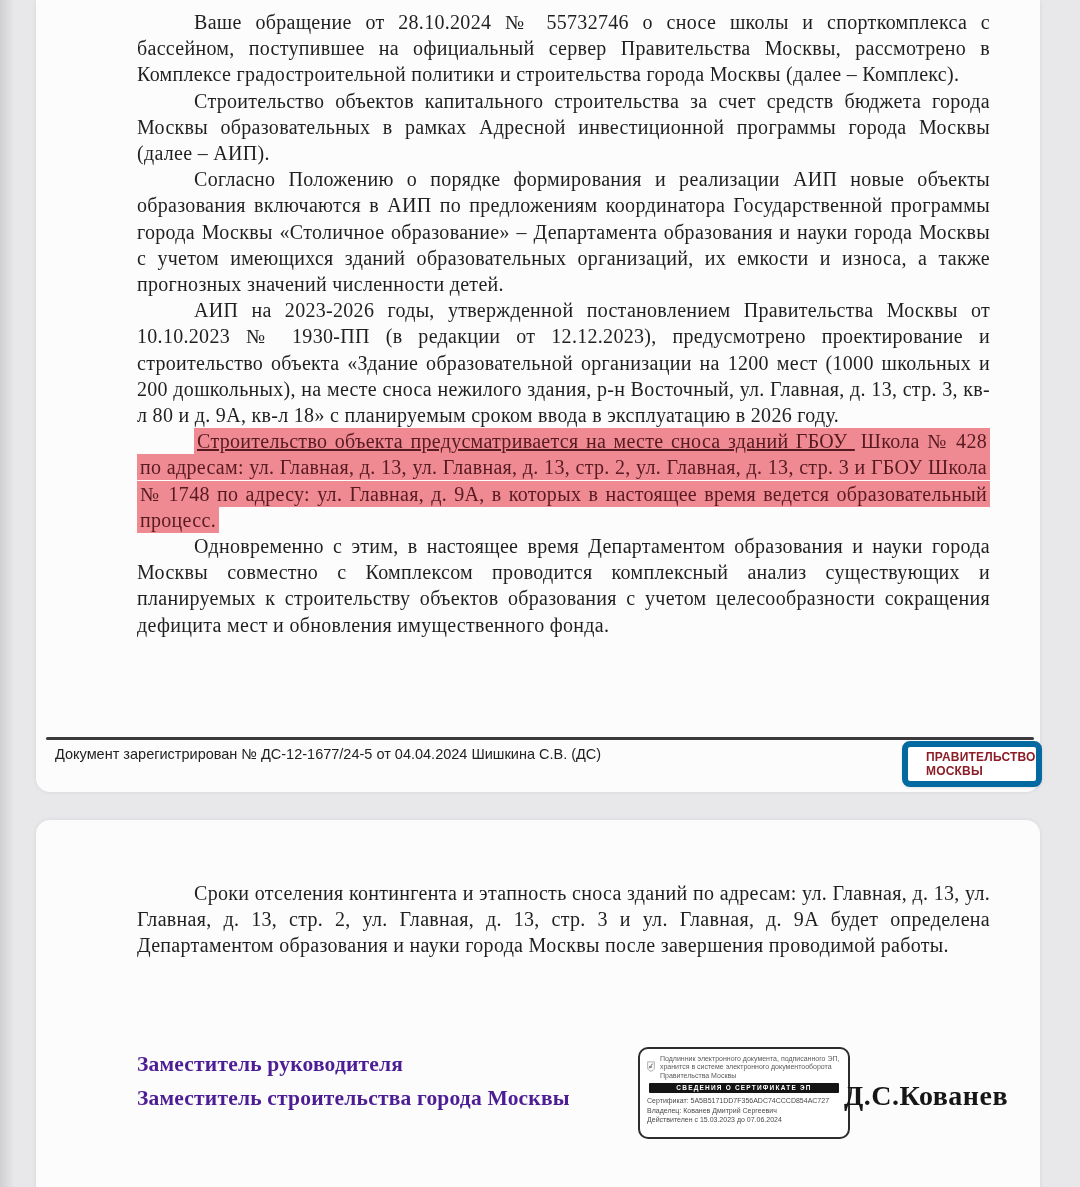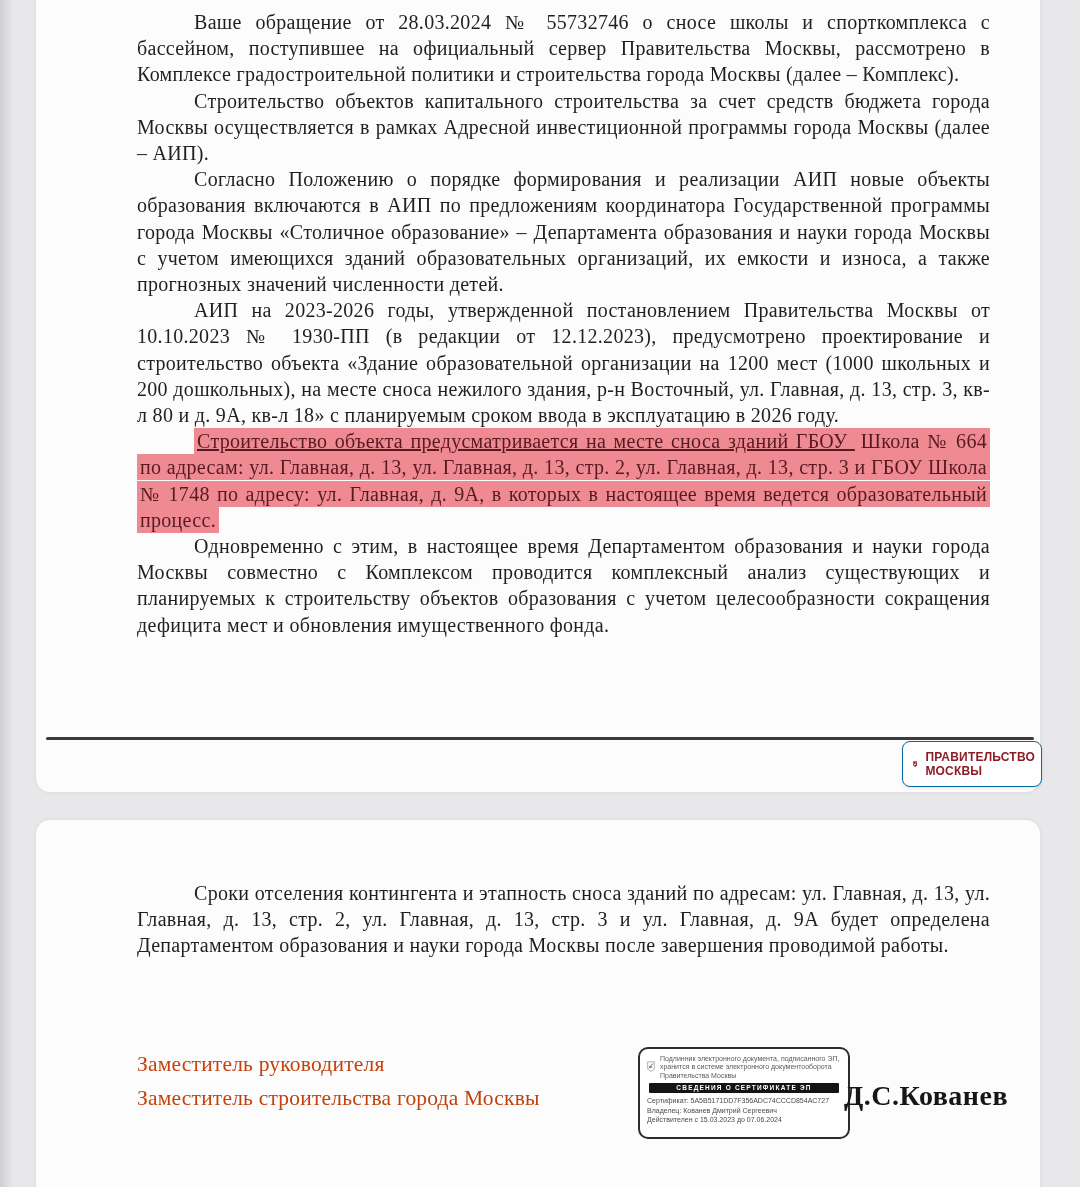--- a/index.html
+++ b/index.html
@@ -43,36 +43,36 @@
     position:absolute; top:-5px; left:10px; right:6px; height:3px;
     background:#3b3b3d; border-radius:2px;
   }
   .footer .reg{
     position:absolute; left:19px; top:4px;
     font-family:"Liberation Sans","DejaVu Sans",sans-serif;
     font-size:14.5px; line-height:17px; color:#222;
   }
   .badge{
     position:absolute; right:-2px; top:-1px; width:140px; height:46px;
-    background:#fff; border:1px solid #0369a1; border-radius:8px;
+    background:#fff; border:6px solid #0369a1; border-radius:8px;
     box-shadow:0 1px 3px rgba(0,0,0,.10);
     display:flex; align-items:center; gap:8px; padding:4px 6px 4px 10px;
   }
   .badge .logotext{
     font-family:"Liberation Sans","DejaVu Sans",sans-serif;
     font-weight:bold; font-size:12px; line-height:14px; color:#8c1d27;
     letter-spacing:.2px;
   }
 
   
   #page2 .bodytext{ padding-top:60px; }
   .sigrow{ position:relative; margin-top:88px; height:110px; }
   .sig-position{
     position:absolute; left:101px; top:0;
-    font-weight:normal; font-size:21.5px; line-height:34px; color:#c2410c;
+    font-weight:bold; font-size:21.5px; line-height:34px; color:#4c1d95;
     letter-spacing:.2px;
   }
   .sig-name{
     position:absolute; right:32px; top:33px;
     font-weight:bold; font-size:28px; color:#161616; letter-spacing:.5px;
   }
   .stamp{
     position:absolute; left:602px; top:0; width:212px; height:92px;
     border:2.5px solid #2d2d2d; border-radius:10px; background:#fff;
     padding:5px 7px 4px 7px;
@@ -87,31 +87,32 @@
     font-size:6.5px; font-weight:bold; letter-spacing:1.2px;
     text-align:center; line-height:10px; border-radius:1px;
   }
   .stamp .ln{ font-size:7px; line-height:9.5px; color:#4a4a4a; white-space:nowrap; overflow:hidden; }
 </style>
 </head>
 <body>
 
 <div class="card" id="page1">
   <div class="bodytext">
-    <p>Ваше обращение от 28.03.2024 № 55732746 о сносе школы и спорткомплекса с бассейном, поступившее на официальный сервер Правительства Москвы, рассмотрено в Комплексе градостроительной политики и строительства города Москвы (далее – Комплекс).</p>
-    <p>Строительство объектов капитального строительства за счет средств бюджета города Москвы осуществляется в рамках Адресной инвестиционной программы города Москвы (далее – АИП).</p>
+    <p>Ваше обращение от 28.10.2024 № 55732746 о сносе школы и спорткомплекса с бассейном, поступившее на официальный сервер Правительства Москвы, рассмотрено в Комплексе градостроительной политики и строительства города Москвы (далее – Комплекс).</p>
+    <p>Строительство объектов капитального строительства за счет средств бюджета города Москвы образовательных в рамках Адресной инвестиционной программы города Москвы (далее – АИП).</p>
     <p>Согласно Положению о порядке формирования и реализации АИП новые объекты образования включаются в АИП по предложениям координатора Государственной программы города Москвы «Столичное образование» – Департамента образования и науки города Москвы с учетом имеющихся зданий образовательных организаций, их емкости и износа, а также прогнозных значений численности детей.</p>
     <p>АИП на 2023-2026 годы, утвержденной постановлением Правительства Москвы от 10.10.2023 № 1930-ПП (в редакции от 12.12.2023), предусмотрено проектирование и строительство объекта «Здание образовательной организации на 1200 мест (1000 школьных и 200 дошкольных), на месте сноса нежилого здания, р-н Восточный, ул. Главная, д. 13, стр. 3, кв-л 80 и д. 9А, кв-л 18» с планируемым сроком ввода в эксплуатацию в 2026 году.</p>
-    <p><span class="hl u">Строительство объекта предусматривается на месте сноса зданий ГБОУ </span><span class="hl">Школа № 664 по адресам: ул. Главная, д. 13, ул. Главная, д. 13, стр. 2, ул. Главная, д. 13, стр. 3 и ГБОУ Школа № 1748 по адресу: ул. Главная, д. 9А, в которых в настоящее время ведется образовательный процесс.</span></p>
+    <p><span class="hl u">Строительство объекта предусматривается на месте сноса зданий ГБОУ </span><span class="hl">Школа № 428 по адресам: ул. Главная, д. 13, ул. Главная, д. 13, стр. 2, ул. Главная, д. 13, стр. 3 и ГБОУ Школа № 1748 по адресу: ул. Главная, д. 9А, в которых в настоящее время ведется образовательный процесс.</span></p>
     <p>Одновременно с этим, в настоящее время Департаментом образования и науки города Москвы совместно с Комплексом проводится комплексный анализ существующих и планируемых к строительству объектов образования с учетом целесообразности сокращения дефицита мест и обновления имущественного фонда.</p>
   </div>
 
   <div class="footer">
     <div class="rule"></div>
     <div class="reg">
+      <div>Документ зарегистрирован № ДС-12-1677/24-5 от 04.04.2024 Шишкина С.В. (ДС)</div>
     </div>
     <div class="badge">
       <svg width="29" height="38" viewBox="0 0 24 31">
         <path d="M2 1.5 h20 v19 c0 5 -6 8 -10 9.5 c-4 -1.5 -10 -4.5 -10 -9.5 z" fill="#a31e2a" stroke="#7d1520" stroke-width="1.6"></path>
         <path d="M6 21 L17 7" stroke="#ffffff" stroke-width="1.8" stroke-linecap="round"></path>
         <ellipse cx="10.5" cy="17" rx="5.2" ry="3.4" fill="#ffffff"></ellipse>
         <path d="M5.5 19 q-1.5 2 0 4" stroke="#ffffff" stroke-width="1.4" fill="none"></path>
         <circle cx="14.5" cy="9.5" r="2.1" fill="#ffffff"></circle>
         <path d="M12.5 12.5 l4 2" stroke="#ffffff" stroke-width="1.6"></path>
       </svg>

